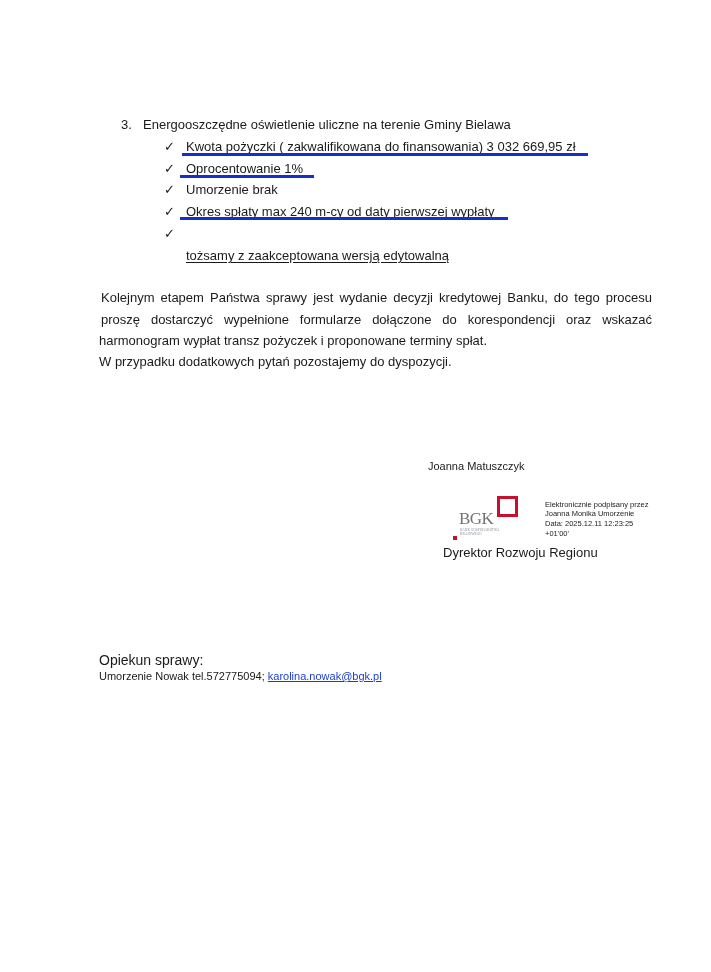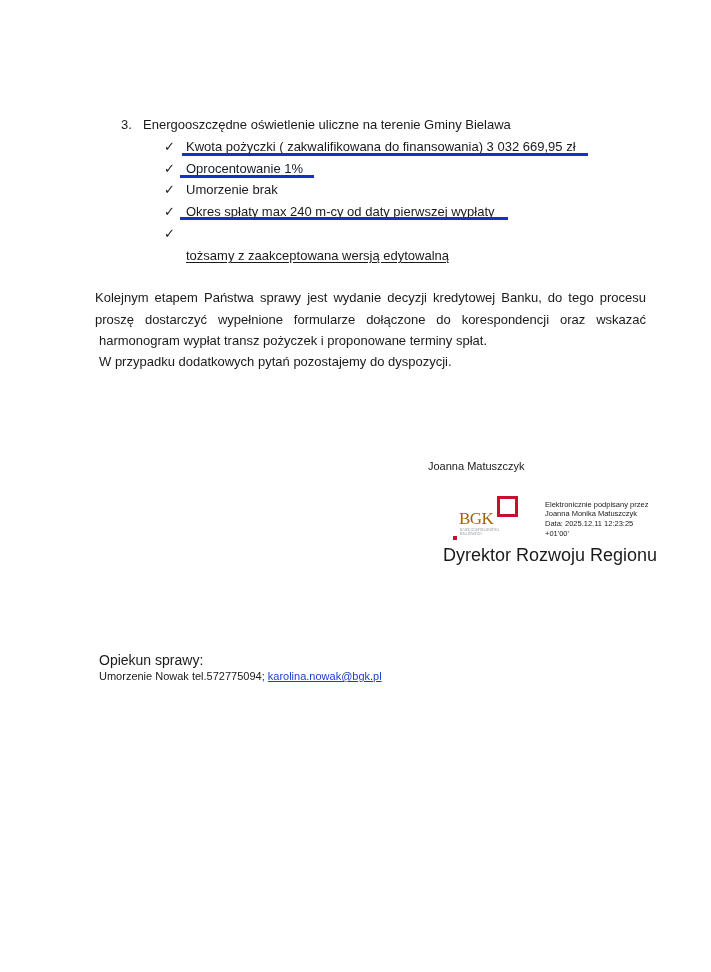--- a/index.html
+++ b/index.html
@@ -28,34 +28,34 @@
     .blue-ul {
       position: absolute;
       height: 3px;
       background: #1530c8;
     }
     .ul-black { text-decoration: underline; text-underline-offset: 2px; }
     .bold { font-weight: normal; margin-top: 11px; }
 
     .justify-line {
       position: absolute;
-      left: 95px;
+      left: 101px;
       width: 551px;
       text-align: justify;
       text-align-last: justify;
       white-space: nowrap;
     }
     .left-line {
       position: absolute;
       left: 99px;
       white-space: nowrap;
     }
 
     .sig-name { left: 428px; top: 460px; font-size: 11px; }
-    .sig-role { left: 443px; top: 545px; font-size: 18px; }
+    .sig-role { left: 443px; top: 545px; font-size: 13px; }
     .sig-meta {
       left: 545px;
       font-size: 7.5px;
       line-height: 9.5px;
       color: #222;
     }
 
     .logo {
       position: absolute;
       left: 452px;
@@ -70,21 +70,21 @@
       width: 15px;
       height: 15px;
       border: 3px solid #c8102e;
     }
     .logo-text {
       position: absolute;
       left: 7px;
       top: 13px;
       font-family: "Liberation Serif", serif;
       font-size: 17px;
-      color: #a16207;
+      color: #737373;
       letter-spacing: -0.5px;
     }
     .logo-sub {
       position: absolute;
       left: 8px;
       top: 32px;
       font-family: "Liberation Serif", serif;
       font-size: 3.5px;
       color: #8a8f94;
       line-height: 4px;
@@ -150,21 +150,21 @@
   <div class="logo-square"></div>
   <div class="logo-text">BGK</div>
   <div class="logo-sub">
     <div>BANK GOSPODARSTWA</div>
     <div>KRAJOWEGO</div>
   </div>
   <div class="logo-dot"></div>
 </div>
 
 <div class="abs sig-meta" style="top:500px;">Elektronicznie podpisany przez</div>
-<div class="abs sig-meta" style="top:509px;">Joanna Monika Matuszczyk</div>
+<div class="abs sig-meta" style="top:509px;">Joanna Monika Umorzenie</div>
 <div class="abs sig-meta" style="top:519px;">Data: 2025.12.11 12:23:25</div>
 <div class="abs sig-meta" style="top:529px;">+01'00'</div>
 
 <div class="abs sig-role">Dyrektor Rozwoju Regionu</div>
 
 <div class="abs footer-label">Opiekun sprawy:</div>
 <div class="abs footer-contact">
   <span>Umorzenie Nowak tel.572775094;</span>
   <a class="footer-email" href="#">karolina.nowak@bgk.pl</a>
 </div>

